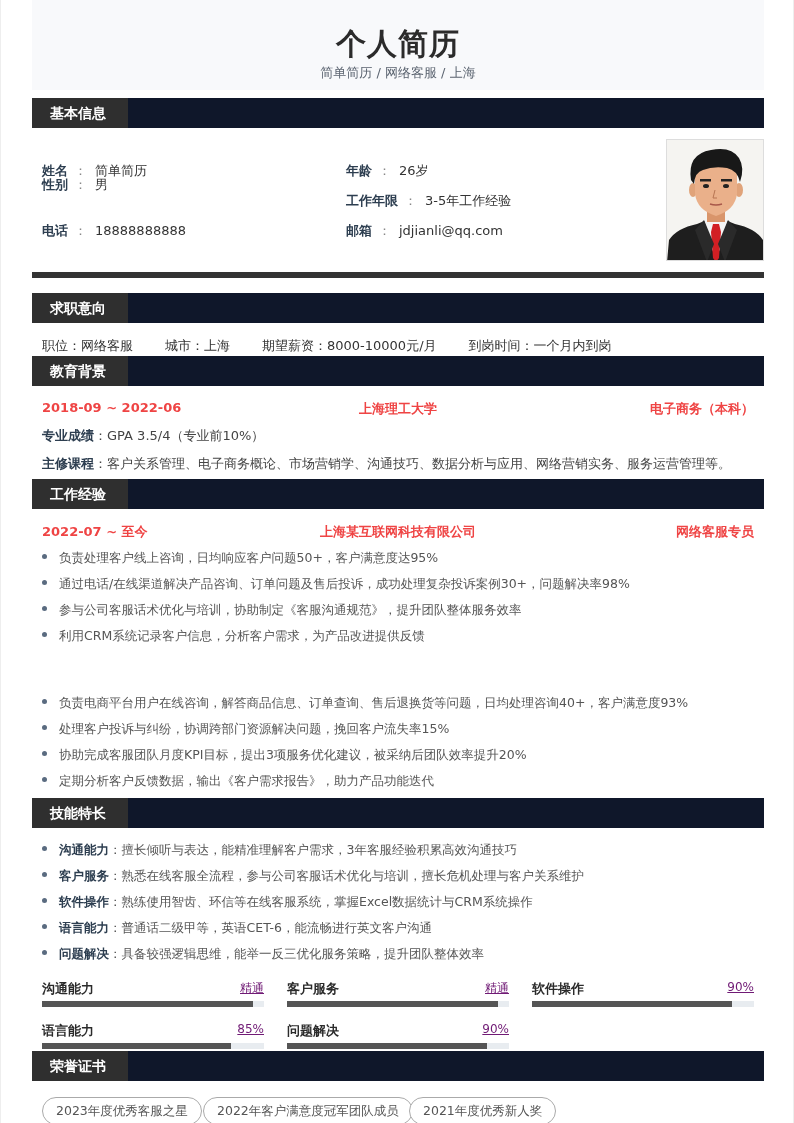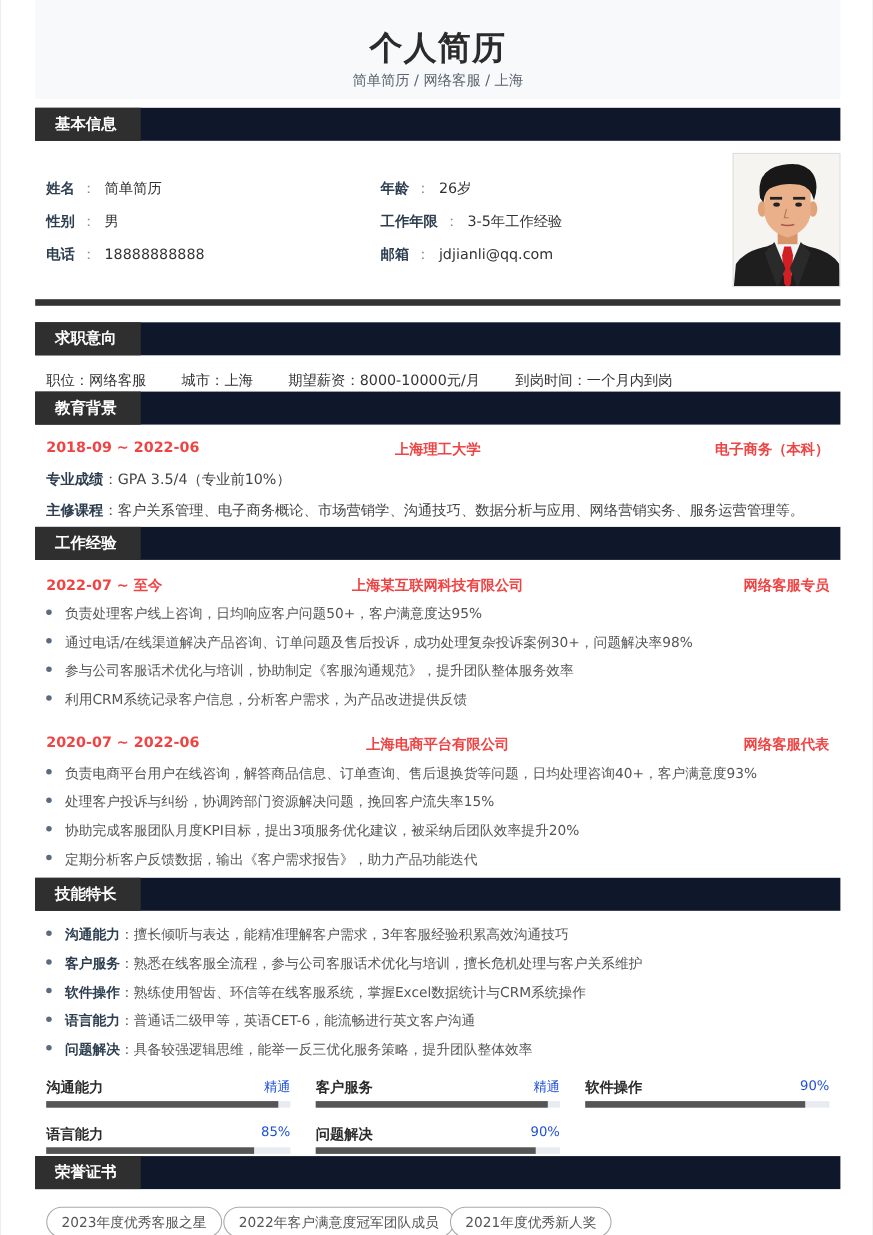--- a/index.html
+++ b/index.html
@@ -31,21 +31,21 @@
 
   .line { position: absolute; left: 41px; font-size: 13px; color: #444; white-space: nowrap; }
   .line .k { color: #2d3e50; font-weight: bold; }
 
   .bullet { position: absolute; left: 41px; font-size: 12.5px; color: #555; white-space: nowrap; }
   .bullet .dot { display: inline-block; width: 5px; height: 5px; border-radius: 50%; background: #5a6b80; margin-right: 12px; vertical-align: middle; position: relative; top: -2px; }
   .bullet .k { color: #2d3e50; font-weight: bold; }
 
   .skillbar { position: absolute; width: 222px; }
   .skillbar .name { position: absolute; left: 0; top: 0; font-size: 13px; font-weight: bold; color: #2b2b2b; }
-  .skillbar .lvl { position: absolute; right: 0; top: 0; font-size: 12px; color: #1d4ed8; }
+  .skillbar .lvl { position: absolute; right: 0; top: 0; font-size: 12px; color: #701a75; text-decoration: underline; }
   .skillbar .track { position: absolute; left: 0; top: 21px; width: 222px; height: 6px; background: #e8ecf0; }
   .skillbar .fill { position: absolute; left: 0; top: 0; height: 6px; background: #555; }
 
   .honor { position: absolute; top: 1097px; height: 28px; border: 1px solid #aaa; border-radius: 14px; font-size: 12.5px; color: #555; line-height: 26px; padding: 0 13px; white-space: nowrap; background: #fff; }
 </style>
 </head>
 <body>
 
 <div class="page">
 
@@ -54,21 +54,21 @@
     <div class="subtitle">简单简历 / 网络客服 / 上海</div>
   </div>
 
   <div class="sec" style="top:98px">
     <div class="tag">基本信息</div>
   </div>
 
   <div class="kv" style="left:41px; top:162px">
     <span class="k">姓名</span><span class="c">：</span><span>简单简历</span>
   </div>
-  <div class="kv" style="left:41px; top:192px">
+  <div class="kv" style="left:41px; top:176px">
     <span class="k">性别</span><span class="c">：</span><span>男</span>
   </div>
   <div class="kv" style="left:41px; top:222px">
     <span class="k">电话</span><span class="c">：</span><span>18888888888</span>
   </div>
   <div class="kv" style="left:345px; top:162px">
     <span class="k">年龄</span><span class="c">：</span><span>26岁</span>
   </div>
   <div class="kv" style="left:345px; top:192px">
     <span class="k">工作年限</span><span class="c">：</span><span>3-5年工作经验</span>
@@ -141,25 +141,20 @@
   <div class="row3" style="top:523px">
     <span class="l">2022-07 ~ 至今</span>
     <span class="m">上海某互联网科技有限公司</span>
     <span class="r">网络客服专员</span>
   </div>
   <div class="bullet" style="top:550px"><span class="dot"></span><span>负责处理客户线上咨询，日均响应客户问题50+，客户满意度达95%</span></div>
   <div class="bullet" style="top:576px"><span class="dot"></span><span>通过电话/在线渠道解决产品咨询、订单问题及售后投诉，成功处理复杂投诉案例30+，问题解决率98%</span></div>
   <div class="bullet" style="top:602px"><span class="dot"></span><span>参与公司客服话术优化与培训，协助制定《客服沟通规范》，提升团队整体服务效率</span></div>
   <div class="bullet" style="top:628px"><span class="dot"></span><span>利用CRM系统记录客户信息，分析客户需求，为产品改进提供反馈</span></div>
 
-  <div class="row3" style="top:668px">
-    <span class="l">2020-07 ~ 2022-06</span>
-    <span class="m">上海电商平台有限公司</span>
-    <span class="r">网络客服代表</span>
-  </div>
   <div class="bullet" style="top:695px"><span class="dot"></span><span>负责电商平台用户在线咨询，解答商品信息、订单查询、售后退换货等问题，日均处理咨询40+，客户满意度93%</span></div>
   <div class="bullet" style="top:721px"><span class="dot"></span><span>处理客户投诉与纠纷，协调跨部门资源解决问题，挽回客户流失率15%</span></div>
   <div class="bullet" style="top:747px"><span class="dot"></span><span>协助完成客服团队月度KPI目标，提出3项服务优化建议，被采纳后团队效率提升20%</span></div>
   <div class="bullet" style="top:773px"><span class="dot"></span><span>定期分析客户反馈数据，输出《客户需求报告》，助力产品功能迭代</span></div>
 
   <div class="sec" style="top:798px">
     <div class="tag">技能特长</div>
   </div>
   <div class="bullet" style="top:842px"><span class="dot"></span><span class="k">沟通能力</span><span>：擅长倾听与表达，能精准理解客户需求，3年客服经验积累高效沟通技巧</span></div>
   <div class="bullet" style="top:868px"><span class="dot"></span><span class="k">客户服务</span><span>：熟悉在线客服全流程，参与公司客服话术优化与培训，擅长危机处理与客户关系维护</span></div>

